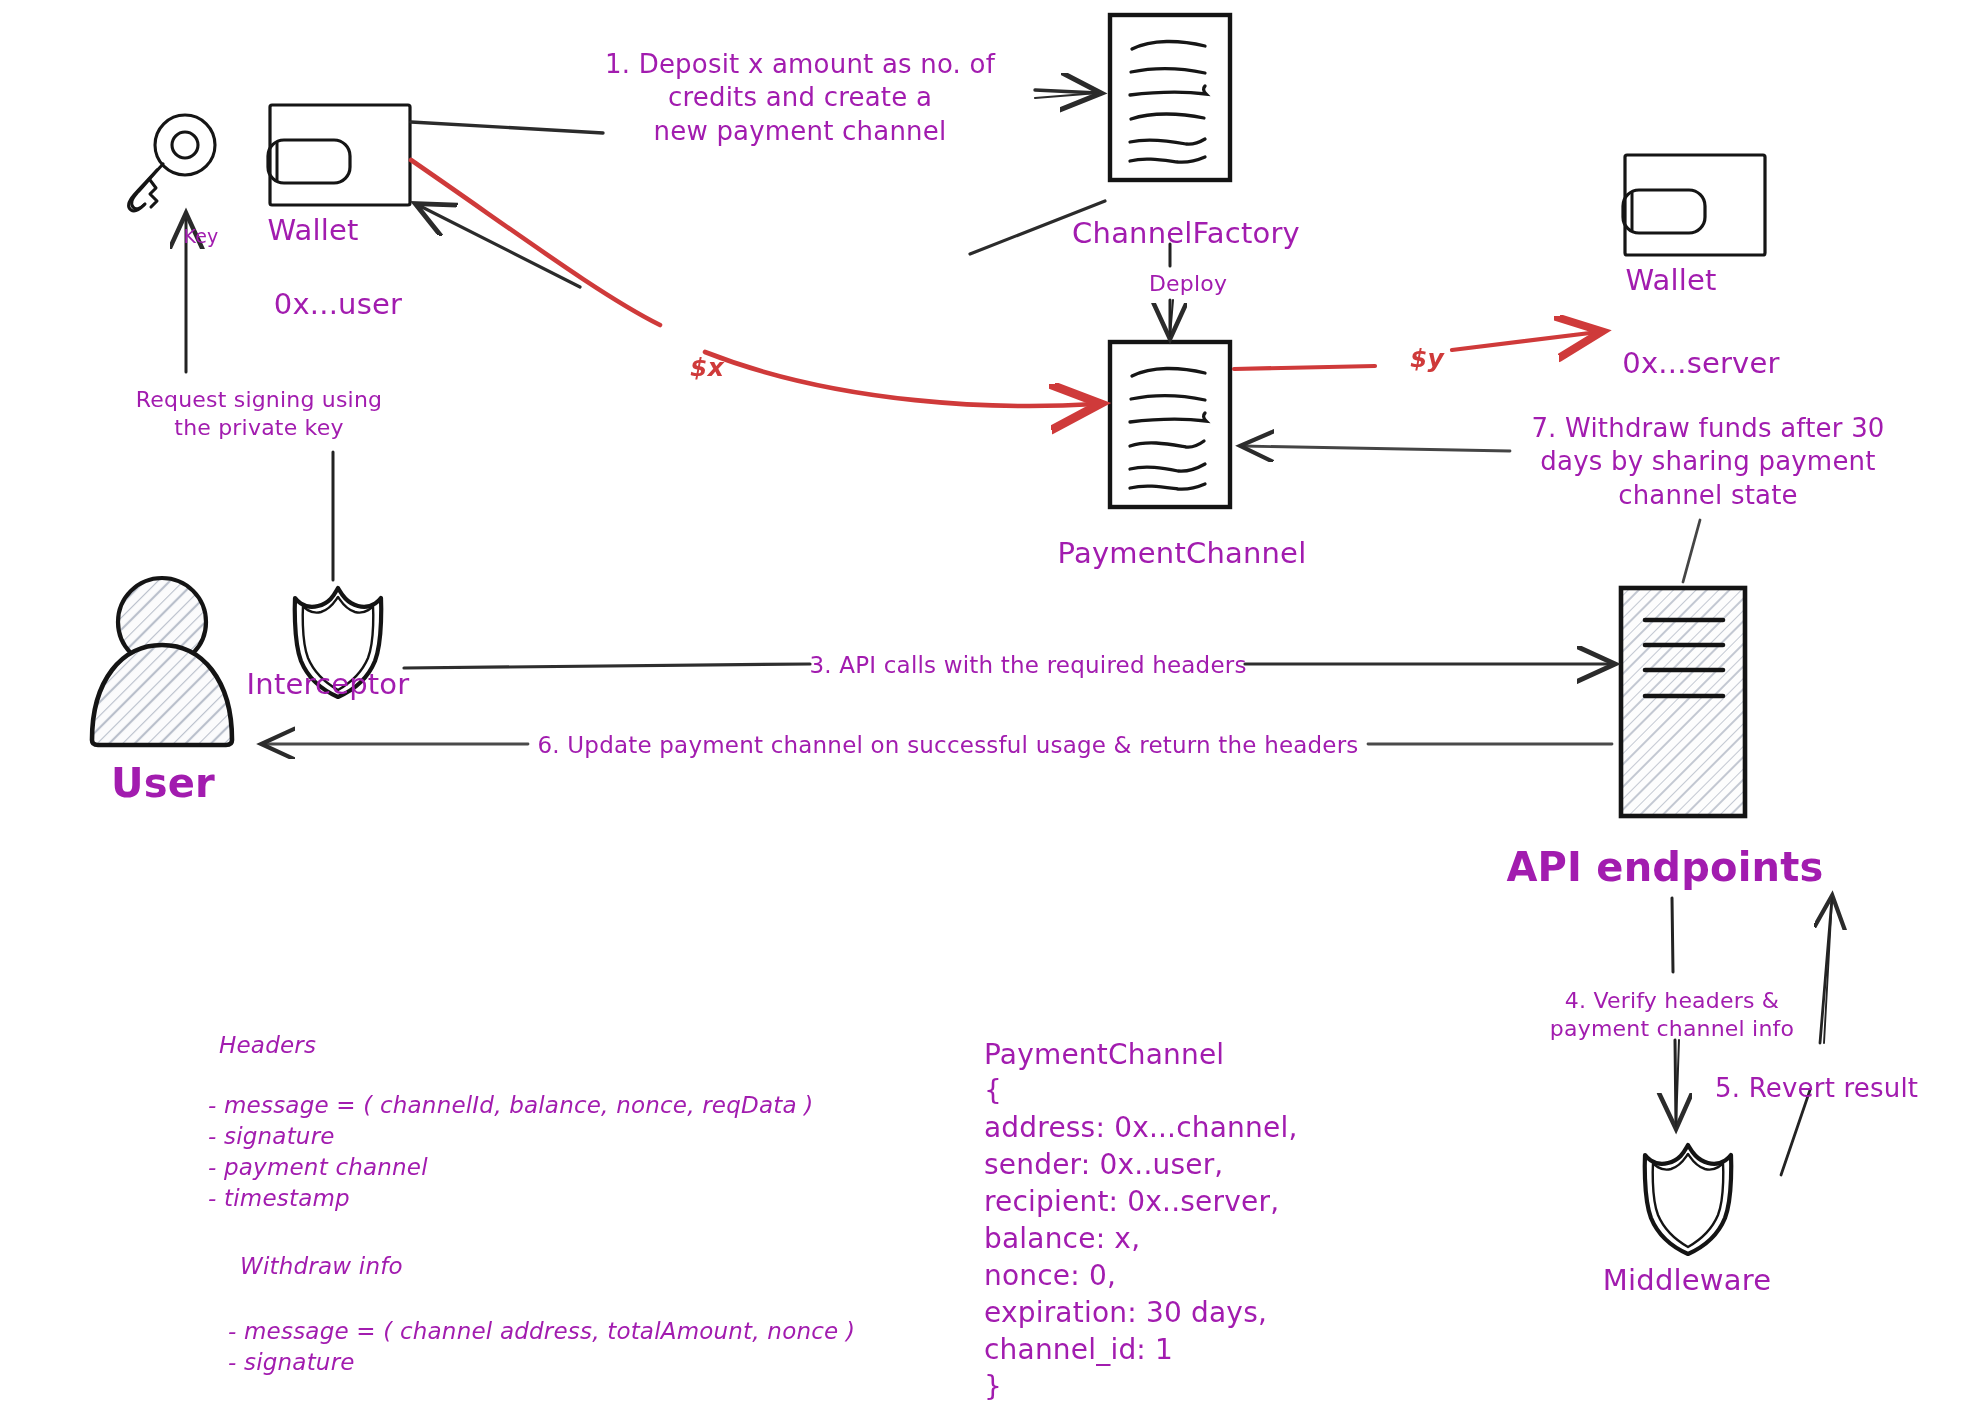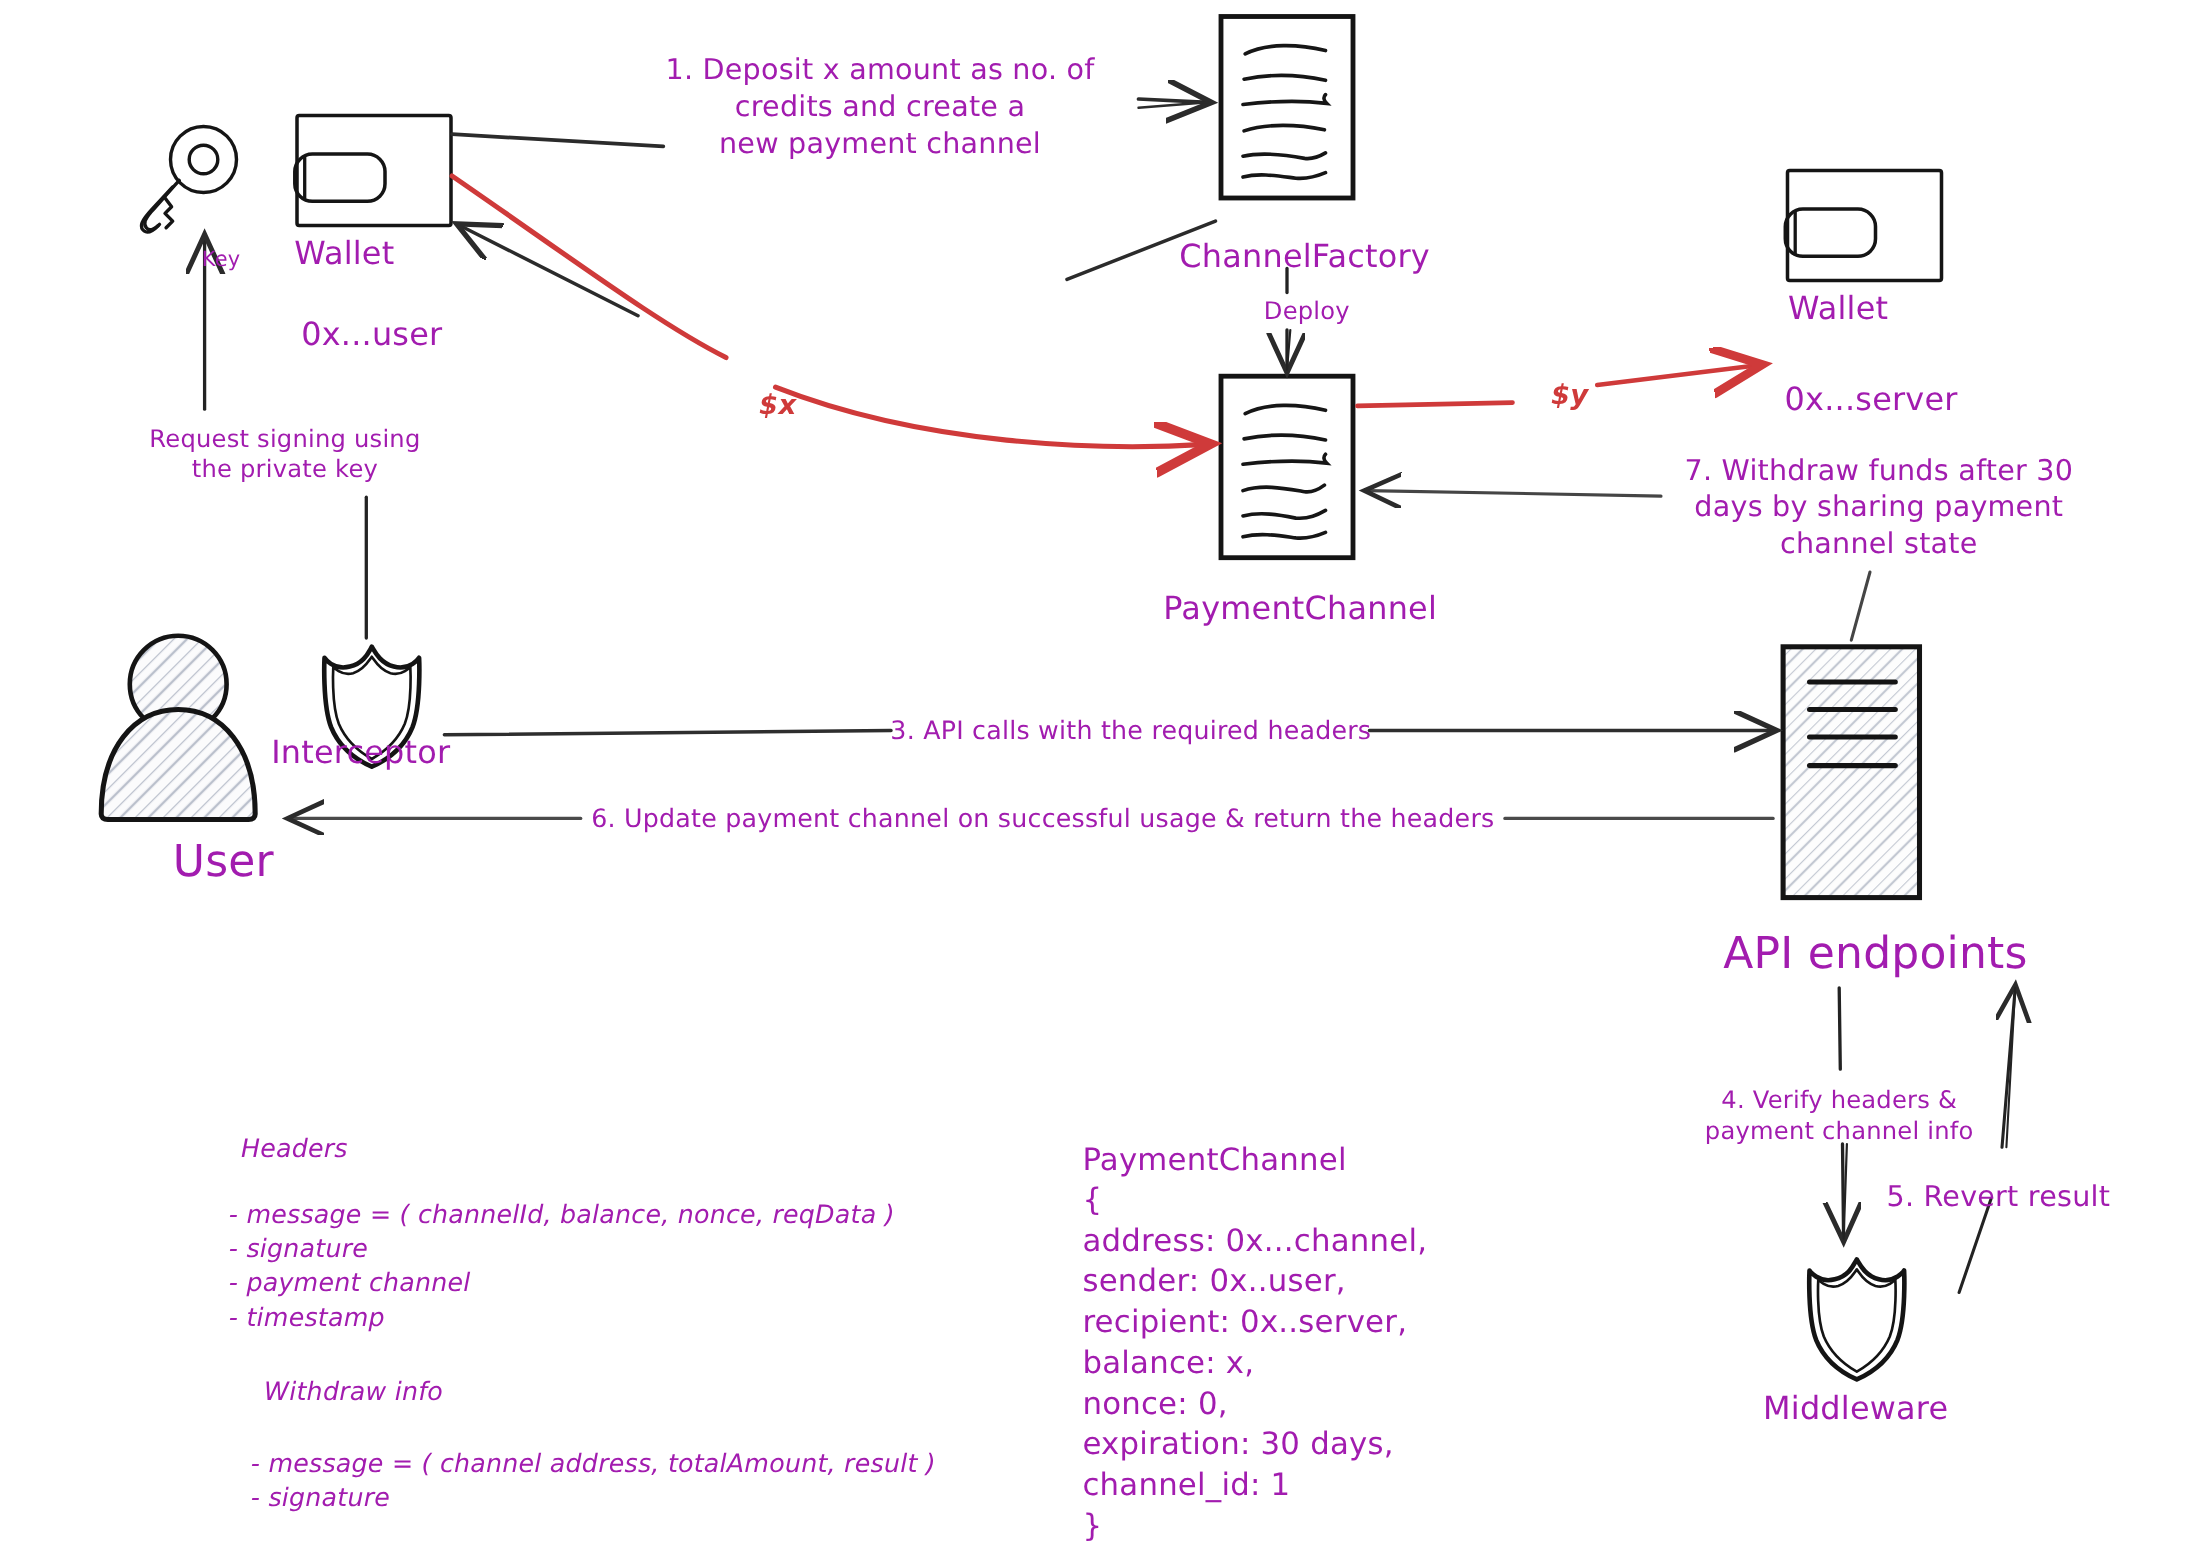--- a/index.html
+++ b/index.html
@@ -27,21 +27,21 @@
   .lbl {
     position: absolute;
     color: #a21caf;
     font-family: "DejaVu Sans", sans-serif;
     white-space: pre;
     line-height: 1.28;
     letter-spacing: 0.2px;
   }
   .hand { font-weight: 400; }
   
-  .s-big   { font-size: 40px; font-weight: 400; margin-left: 40px; }
+  .s-big   { font-size: 40px; font-weight: 700; }
   .s-node  { font-size: 29px; }
   .s-addr  { font-size: 29px; }
   .s-step  { font-size: 26px; }
   .s-arrow { font-size: 23px; }
   .s-small { font-size: 22px; }
   .s-key   { font-size: 19px; margin-left: 15px; }
   .s-codeh { font-size: 23px; font-style: italic; }
   .s-mono  { font-size: 28px; }
   .red     { color: #cf3a3a; font-size: 25px; font-style: italic; font-weight: 700; }
   .ctr { text-align: center; transform: translateX(-50%); }
@@ -255,21 +255,21 @@
 
   <div class="lbl hand s-step lft" style="left:1715px; top:1072px;">5. Revert result</div>
 
   <div class="lbl hand s-codeh lft" style="left:219px; top:1031px;">Headers</div>
   <div class="lbl hand s-codeh lft" style="left:208px; top:1091px;">- message = ( channelId, balance, nonce, reqData )</div>
   <div class="lbl hand s-codeh lft" style="left:208px; top:1122px;">- signature</div>
   <div class="lbl hand s-codeh lft" style="left:208px; top:1153px;">- payment channel</div>
   <div class="lbl hand s-codeh lft" style="left:208px; top:1184px;">- timestamp</div>
 
   <div class="lbl hand s-codeh lft" style="left:240px; top:1252px;">Withdraw info</div>
-  <div class="lbl hand s-codeh lft" style="left:228px; top:1317px;">- message = ( channel address, totalAmount, result )</div>
+  <div class="lbl hand s-codeh lft" style="left:228px; top:1317px;">- message = ( channel address, totalAmount, nonce )</div>
   <div class="lbl hand s-codeh lft" style="left:228px; top:1348px;">- signature</div>
 
   <div class="lbl hand s-mono lft" style="left:984px; top:1037px;">PaymentChannel</div>
   <div class="lbl hand s-mono lft" style="left:984px; top:1073px;">{</div>
   <div class="lbl hand s-mono lft" style="left:984px; top:1110px;">address: 0x...channel,</div>
   <div class="lbl hand s-mono lft" style="left:984px; top:1147px;">sender: 0x..user,</div>
   <div class="lbl hand s-mono lft" style="left:984px; top:1184px;">recipient: 0x..server,</div>
   <div class="lbl hand s-mono lft" style="left:984px; top:1221px;">balance: x,</div>
   <div class="lbl hand s-mono lft" style="left:984px; top:1258px;">nonce: 0,</div>
   <div class="lbl hand s-mono lft" style="left:984px; top:1295px;">expiration: 30 days,</div>

